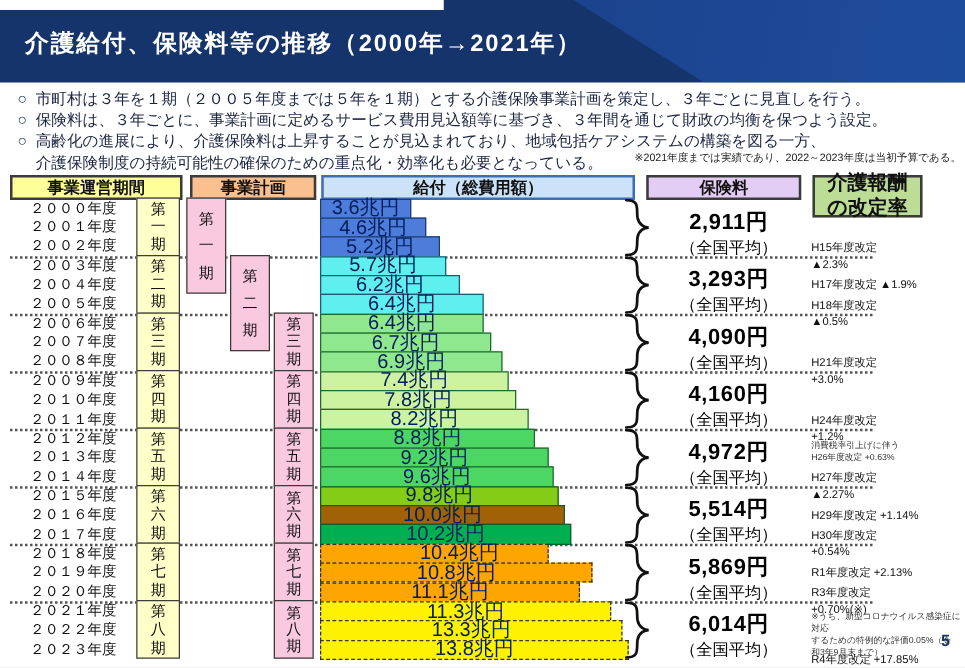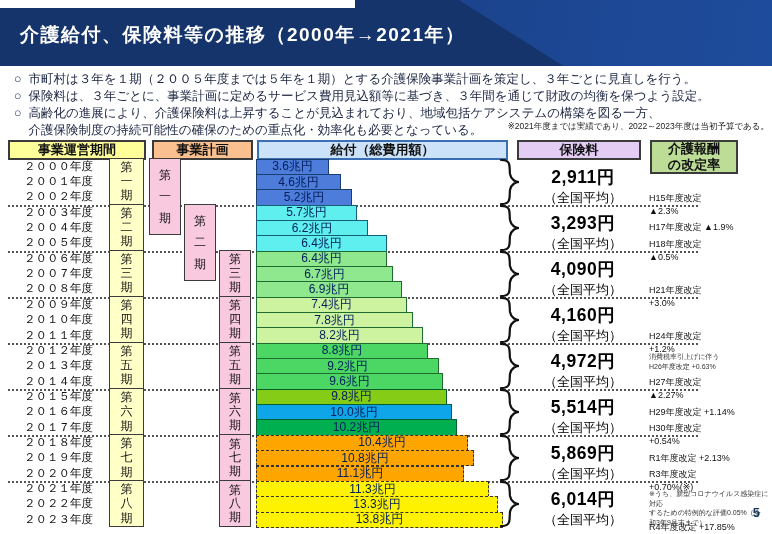--- a/index.html
+++ b/index.html
@@ -20,32 +20,32 @@
   .bullet .mk{flex:0 0 auto;color:#1F3864;}
   .top-note{position:absolute;right:3px;top:121px;font-size:8.5px;color:#222;}
   
   .hdr{position:absolute;box-sizing:border-box;border:2px solid #3B3B3B;text-align:center;
        font-weight:bold;font-size:13px;color:#111;display:flex;align-items:center;
        justify-content:center;background:#eee;}
   #hdr-period{left:8px;top:140px;width:138px;height:20px;background:#FFFF99;}
   #hdr-plan{left:152px;top:140px;width:101px;height:20px;background:#FAC08F;}
   #hdr-benefit{left:257px;top:140px;width:251px;height:20px;background:#CBE2F8;border-color:#3B6FB5;}
   #hdr-premium{left:517px;top:140px;width:124px;height:20px;background:#E3CDF4;}
-  #hdr-revision{left:650px;top:140px;width:88px;height:34px;background:#BDDC96;font-size:13px;
+  #hdr-revision{left:650px;top:140px;width:88px;height:34px;background:#BDDC96;font-size:16px;
        white-space:pre-line;line-height:1.25;}
   
   .dotline{position:absolute;left:8px;width:690px;border-top:2px dotted #555;height:0;}
   .yr{position:absolute;left:10px;width:97px;text-align:center;font-size:11.5px;
       color:#111;white-space:nowrap;display:flex;align-items:center;justify-content:center;}
   .pbox{position:absolute;box-sizing:border-box;border:1.5px solid #3B3B3B;display:flex;
       flex-direction:column;align-items:center;font-size:12px;color:#111;line-height:1;}
   .pbox.yellow{background:#FFFFC8;}
   .pbox.pink{background:#F9C9E0;}
   .bar{position:absolute;box-sizing:border-box;display:flex;align-items:center;
-      justify-content:center;font-size:12px;color:#001E5A;white-space:nowrap;}
+      justify-content:center;font-size:16px;color:#001E5A;white-space:nowrap;}
   .brace{position:absolute;}
   .prem{position:absolute;width:124px;text-align:center;color:#000;}
   .prem .v{font-size:17.5px;font-weight:600;letter-spacing:0.5px;}
   .prem .n{font-size:13px;}
   .rev{position:absolute;left:649px;width:122px;font-size:9px;line-height:13px;color:#111;
       white-space:pre-line;}
   .rev.small{font-size:7px;line-height:9.5px;color:#333;}
   .page-num{position:absolute;right:12px;top:505px;font-size:13px;font-weight:bold;color:#17375E;}
 </style>
 </head>
@@ -195,23 +195,23 @@
       <div class="bar" style="left: 256px; top: 250.6px; height: 16.35px; width: 131px; background: rgb(144, 232, 142); border: 1px solid rgb(30, 107, 47);">6.4兆円</div>
       <div class="bar" style="left: 256px; top: 265.95px; height: 16.35px; width: 137px; background: rgb(144, 232, 142); border: 1px solid rgb(30, 107, 47);">6.7兆円</div>
       <div class="bar" style="left: 256px; top: 281.3px; height: 16.35px; width: 146px; background: rgb(144, 232, 142); border: 1px solid rgb(30, 107, 47);">6.9兆円</div>
       <div class="bar" style="left: 256px; top: 296.65px; height: 16.35px; width: 151px; background: rgb(205, 243, 160); border: 1px solid rgb(30, 107, 47);">7.4兆円</div>
       <div class="bar" style="left: 256px; top: 312px; height: 16.35px; width: 157px; background: rgb(205, 243, 160); border: 1px solid rgb(30, 107, 47);">7.8兆円</div>
       <div class="bar" style="left: 256px; top: 327.35px; height: 16.35px; width: 167px; background: rgb(205, 243, 160); border: 1px solid rgb(30, 107, 47);">8.2兆円</div>
       <div class="bar" style="left: 256px; top: 342.7px; height: 16.35px; width: 172px; background: rgb(76, 215, 100); border: 1px solid rgb(30, 107, 47);">8.8兆円</div>
       <div class="bar" style="left: 256px; top: 358.05px; height: 16.35px; width: 183px; background: rgb(76, 215, 100); border: 1px solid rgb(30, 107, 47);">9.2兆円</div>
       <div class="bar" style="left: 256px; top: 373.4px; height: 16.35px; width: 187px; background: rgb(76, 215, 100); border: 1px solid rgb(30, 107, 47);">9.6兆円</div>
       <div class="bar" style="left: 256px; top: 388.75px; height: 16.35px; width: 191px; background: #84cc16; border: 1px solid rgb(7, 94, 46);">9.8兆円</div>
-      <div class="bar" style="left: 256px; top: 404.1px; height: 16.35px; width: 196px; background: #0ea5e9; border: 1px solid rgb(7, 94, 46);">10.0兆円</div>
+      <div class="bar" style="left: 256px; top: 404.1px; height: 16.35px; width: 196px; background: #a16207; border: 1px solid rgb(7, 94, 46);">10.0兆円</div>
       <div class="bar" style="left: 256px; top: 419.45px; height: 16.35px; width: 201px; background: rgb(0, 176, 80); border: 1px solid rgb(7, 94, 46);">10.2兆円</div>
-      <div class="bar" style="left: 256px; top: 434.8px; height: 16.35px; width: 212px; background: rgb(255, 165, 0); border: 1.5px dashed rgb(51, 51, 51); padding-left: 40px;">10.4兆円</div>
+      <div class="bar" style="left: 256px; top: 434.8px; height: 16.35px; width: 183px; background: rgb(255, 165, 0); border: 1.5px dashed rgb(51, 51, 51); padding-left: 40px;">10.4兆円</div>
       <div class="bar" style="left: 256px; top: 450.15px; height: 16.35px; width: 218px; background: rgb(255, 165, 0); border: 1.5px dashed rgb(51, 51, 51);">10.8兆円</div>
       <div class="bar" style="left: 256px; top: 465.5px; height: 16.35px; width: 208px; background: rgb(255, 165, 0); border: 1.5px dashed rgb(51, 51, 51);">11.1兆円</div>
       <div class="bar" style="left: 256px; top: 480.85px; height: 16.35px; width: 233px; background: rgb(255, 242, 0); border: 1.5px dashed rgb(51, 51, 51);">11.3兆円</div>
       <div class="bar" style="left: 256px; top: 496.2px; height: 16.35px; width: 242px; background: rgb(255, 242, 0); border: 1.5px dashed rgb(51, 51, 51);">13.3兆円</div>
       <div class="bar" style="left: 256px; top: 511.55px; height: 16.35px; width: 247px; background: rgb(255, 242, 0); border: 1.5px dashed rgb(51, 51, 51);">13.8兆円</div>
       <div class="brace" style="left: 498px; top: 158.525px;"><svg width="26" height="46" viewBox="0 0 26 46">
           <path d="M3 1 C14 1 11 8 12 15 C13 21 18 23 21 23 C18 23 13 25 12 31 C11 38 14 45 3 45" fill="none" stroke="#111" stroke-width="2.2" stroke-linecap="round"></path>
         </svg></div>
       <div class="prem" style="left: 521px; top: 164.525px;">
         <div class="v">2,911円</div>

